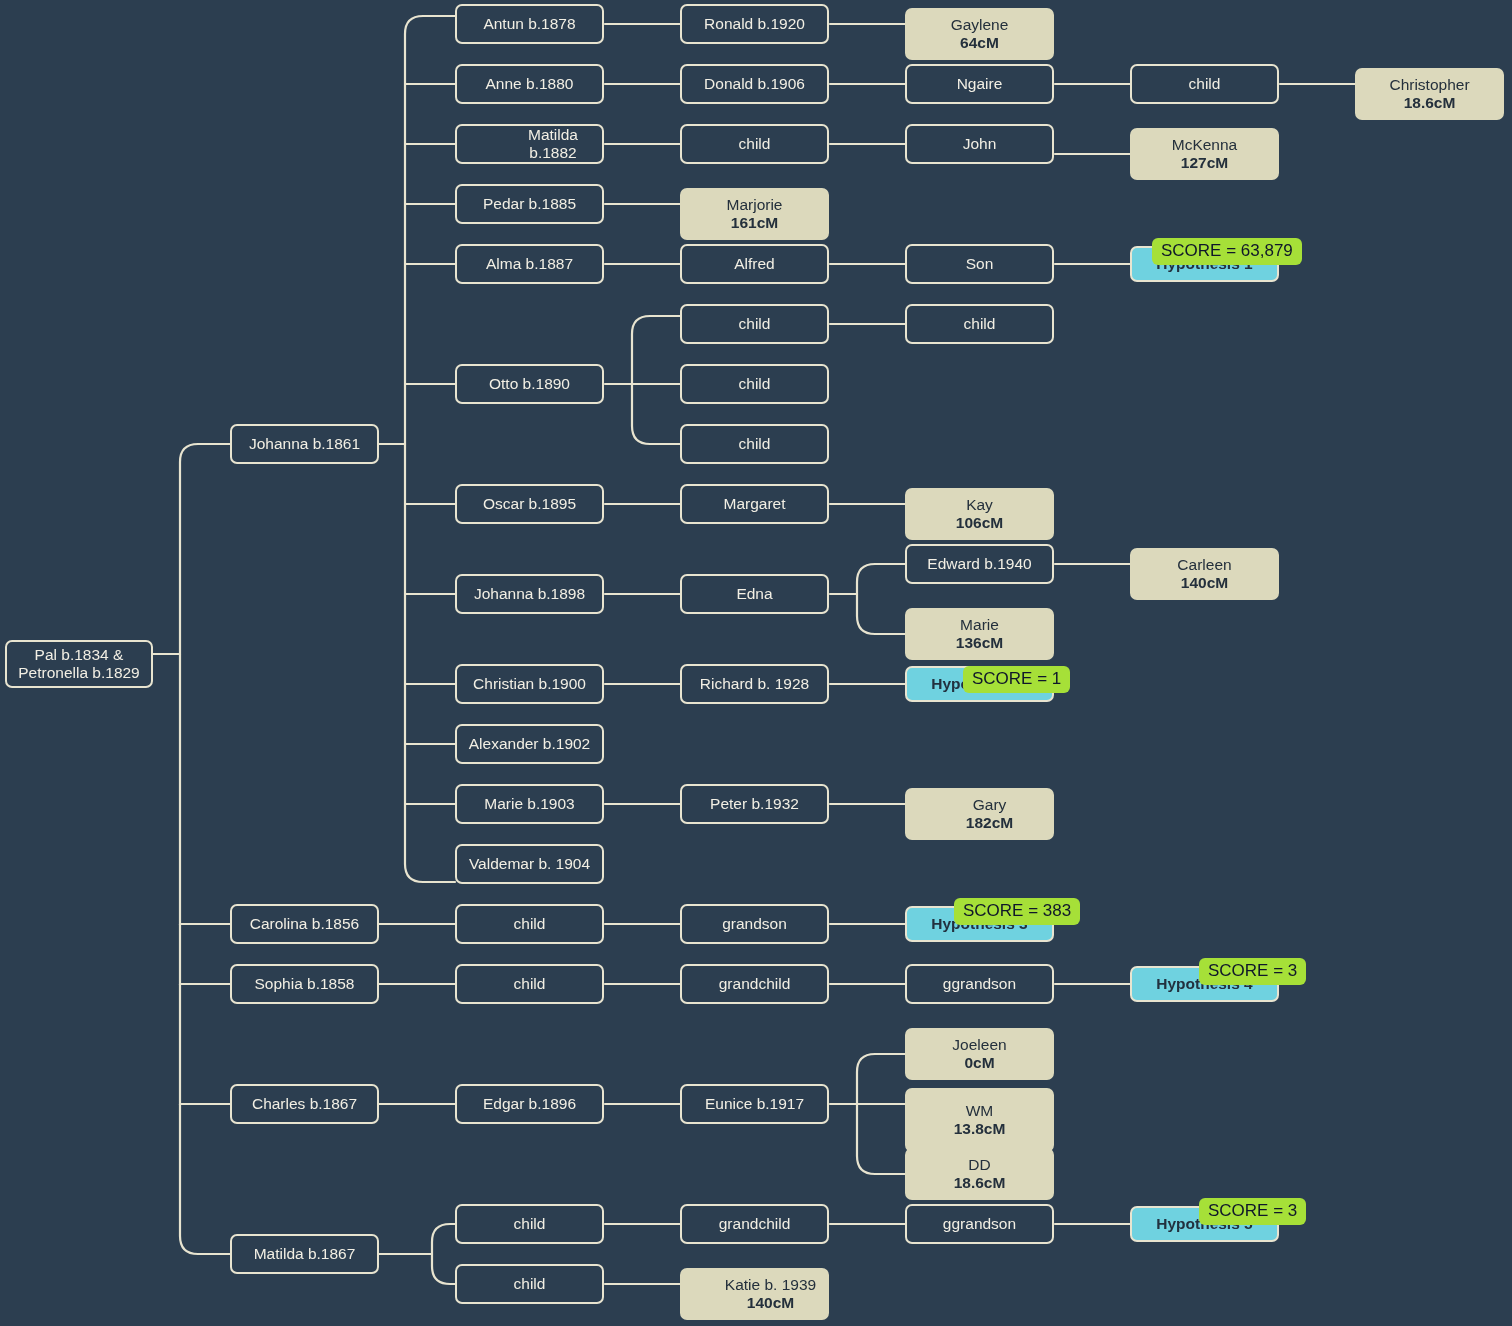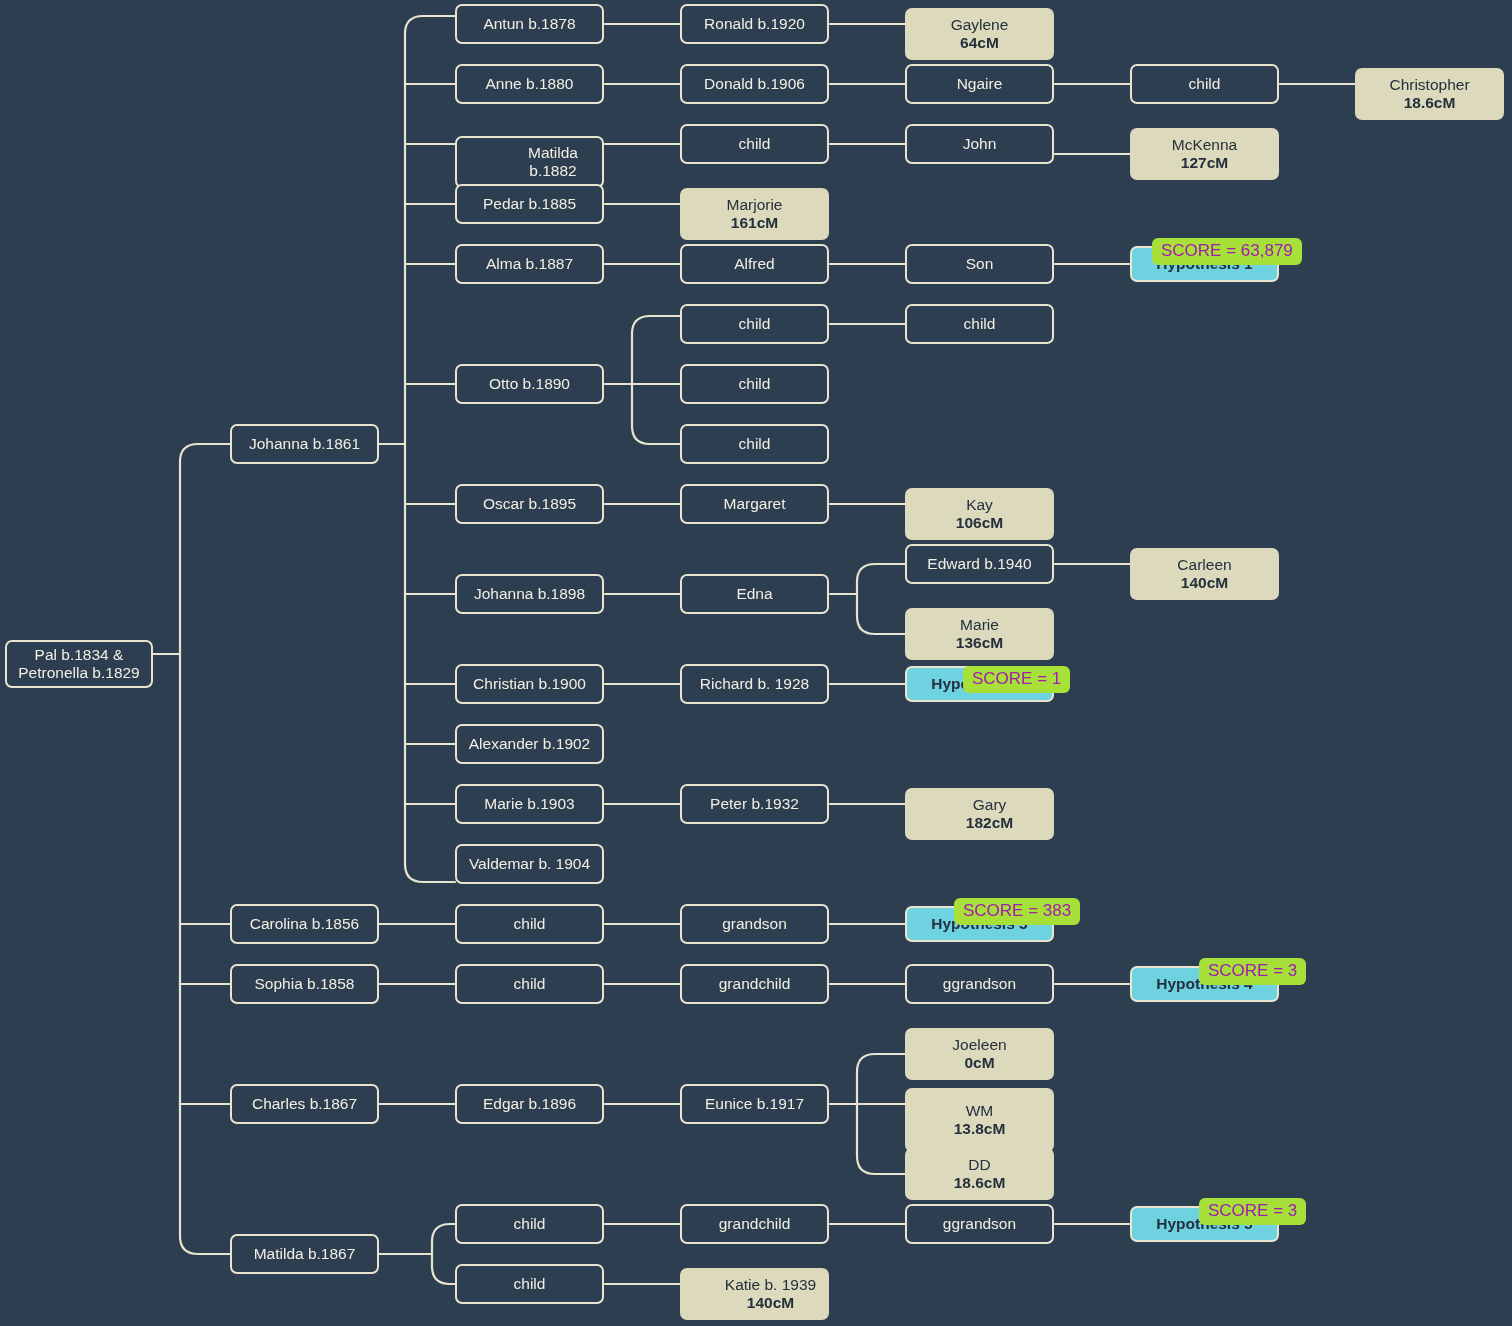--- a/index.html
+++ b/index.html
@@ -59,21 +59,21 @@
     color: #22313f;
     font-weight: bold;
   }
   .node .l1 { display: block; }
   .node .l2 { display: block; font-weight: bold; }
   .node.match .l1 { font-weight: normal; }
   
   .score {
     position: absolute;
     background: #a6e038;
-    color: #a21caf;
+    color: #0f172a;
     border-radius: 6px;
     font-size: 17px;
     padding: 4px 9px 5px 9px;
     white-space: nowrap;
     line-height: 1.05;
     box-sizing: border-box;
     z-index: 40;
   }
 </style>
 </head>
@@ -194,21 +194,21 @@
   <div class="node plain" style="left:230px; top:1234px; width:149px; height:40px;">
     <span>Matilda b.1867</span>
   </div>
 
   <div class="node plain" style="left:455px; top:4px; width:149px; height:40px;">
     <span>Antun b.1878</span>
   </div>
   <div class="node plain" style="left:455px; top:64px; width:149px; height:40px;">
     <span>Anne b.1880</span>
   </div>
-  <div class="node plain" style="left:455px; top:136px; width:149px; height:52px;padding-left:47px;">
+  <div class="node plain" style="left:455px; top:124px; width:149px; height:40px;padding-left:47px;">
     <span>Matilda b.1882</span>
   </div>
   <div class="node plain" style="left:455px; top:184px; width:149px; height:40px;">
     <span>Pedar b.1885</span>
   </div>
   <div class="node plain" style="left:455px; top:244px; width:149px; height:40px;">
     <span>Alma b.1887</span>
   </div>
   <div class="node plain" style="left:455px; top:364px; width:149px; height:40px;">
     <span>Otto b.1890</span>

